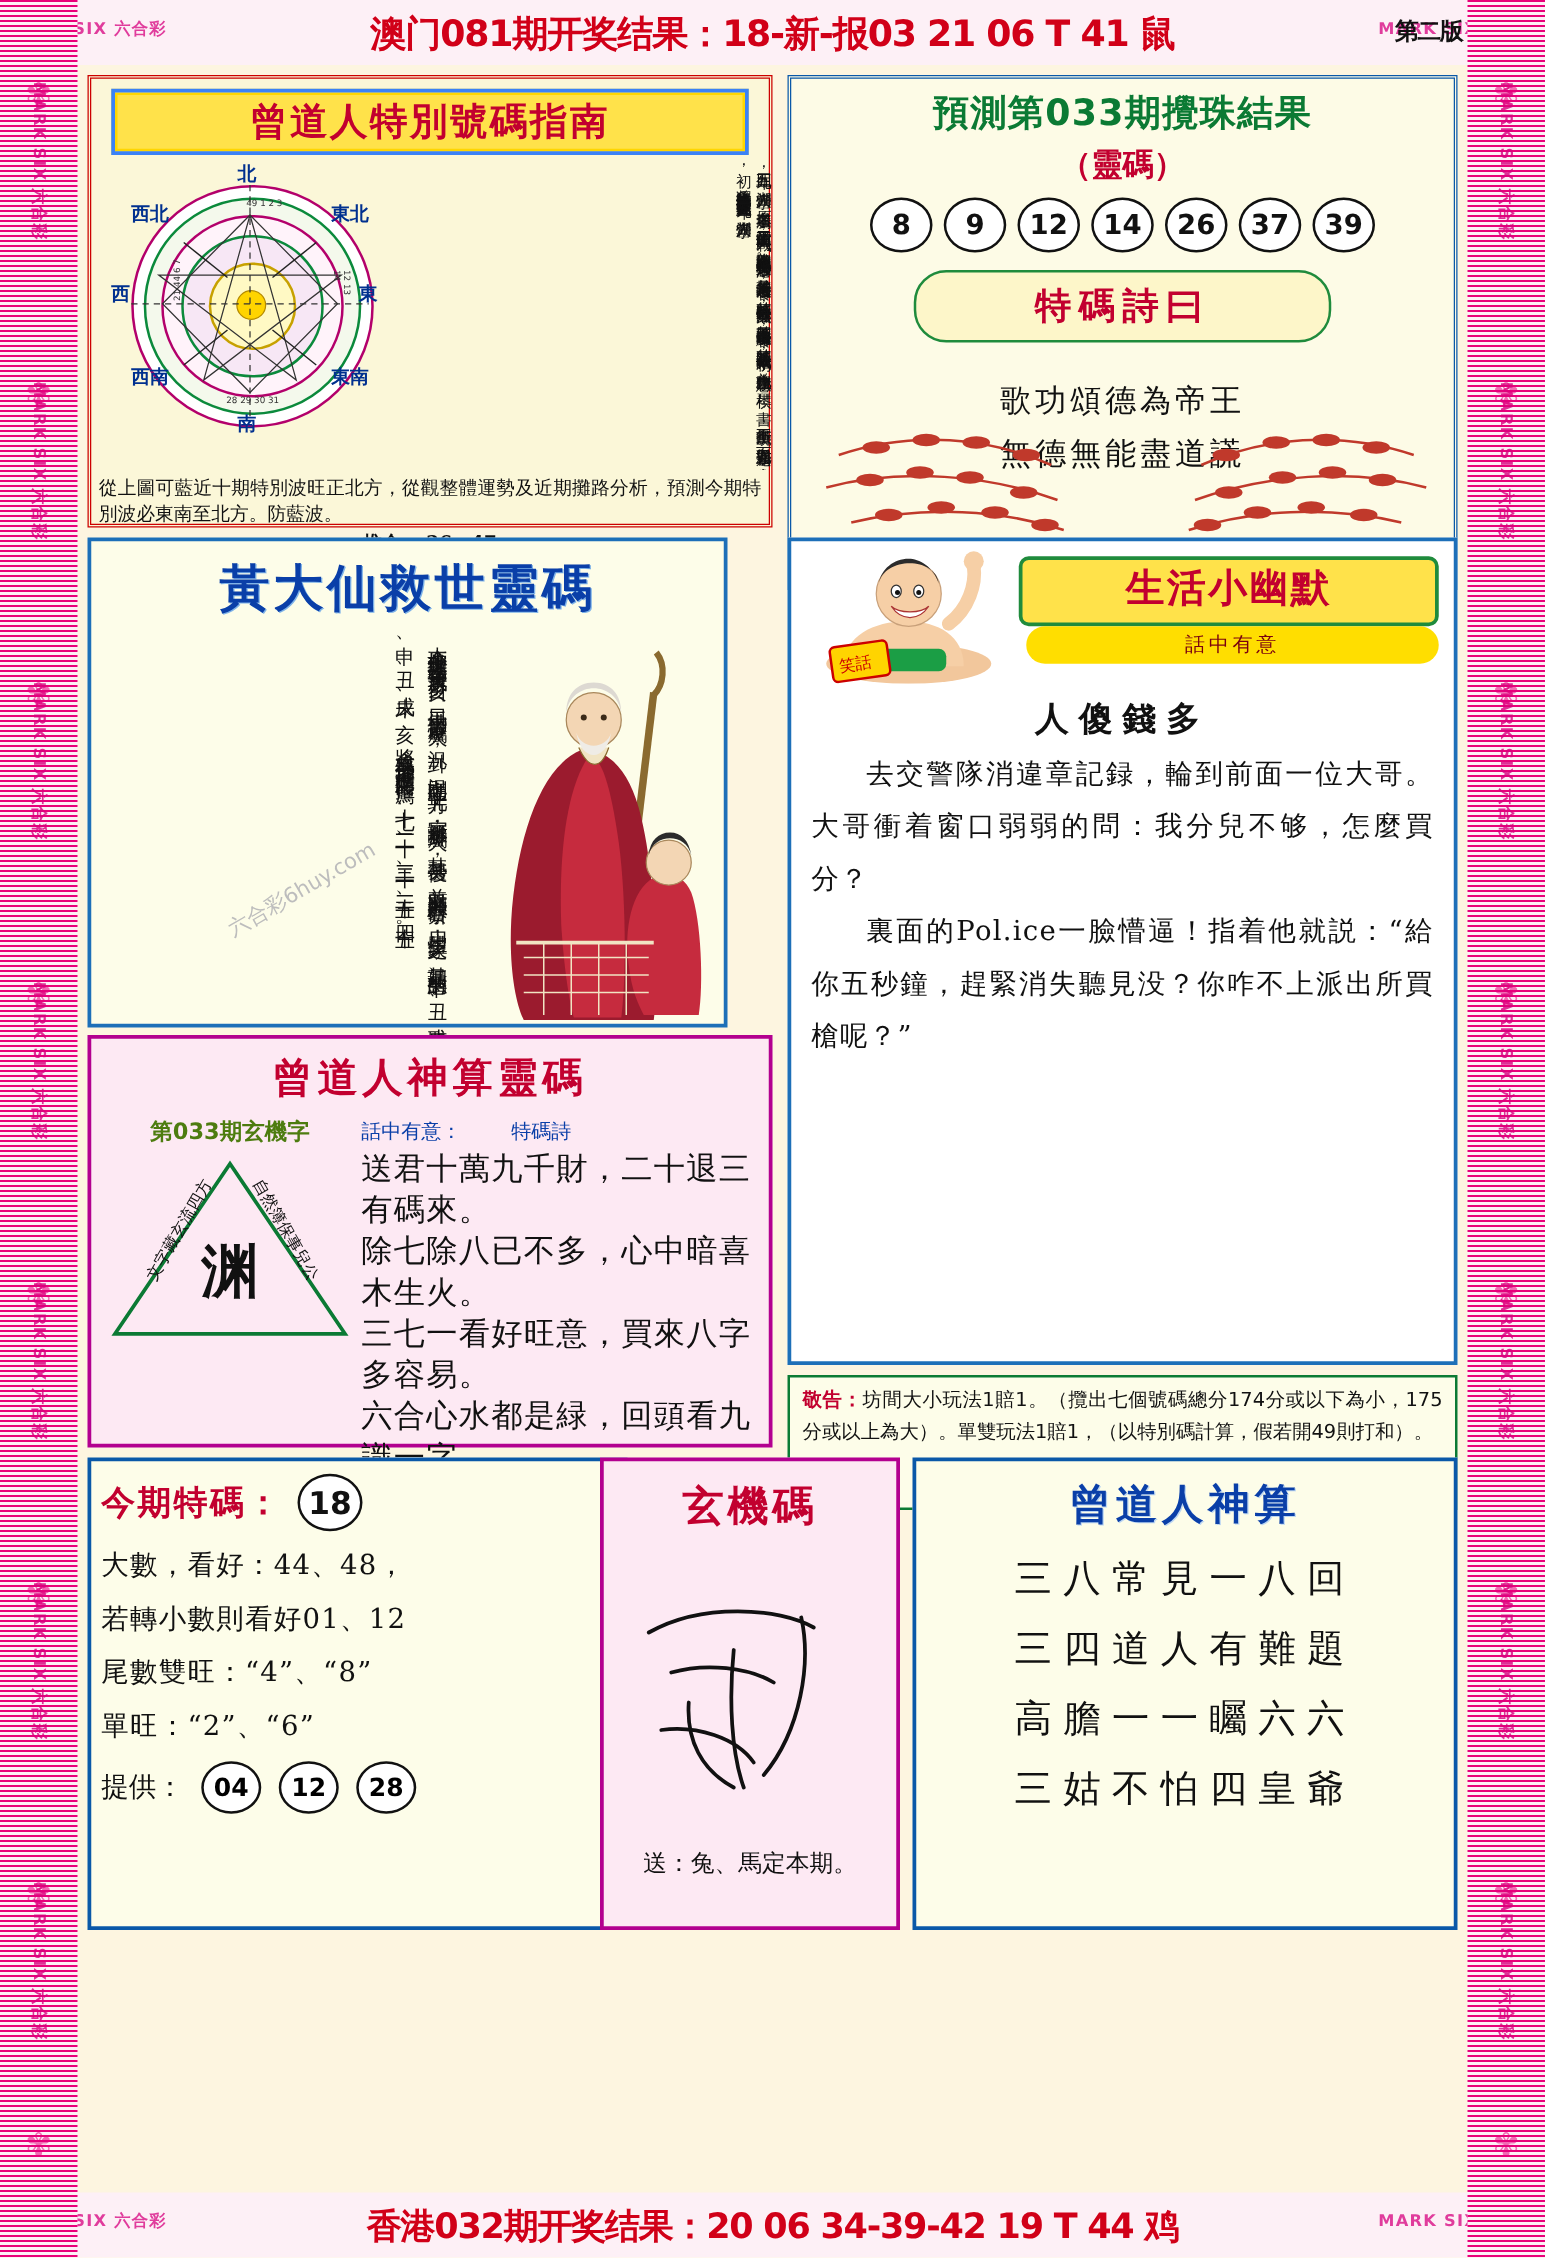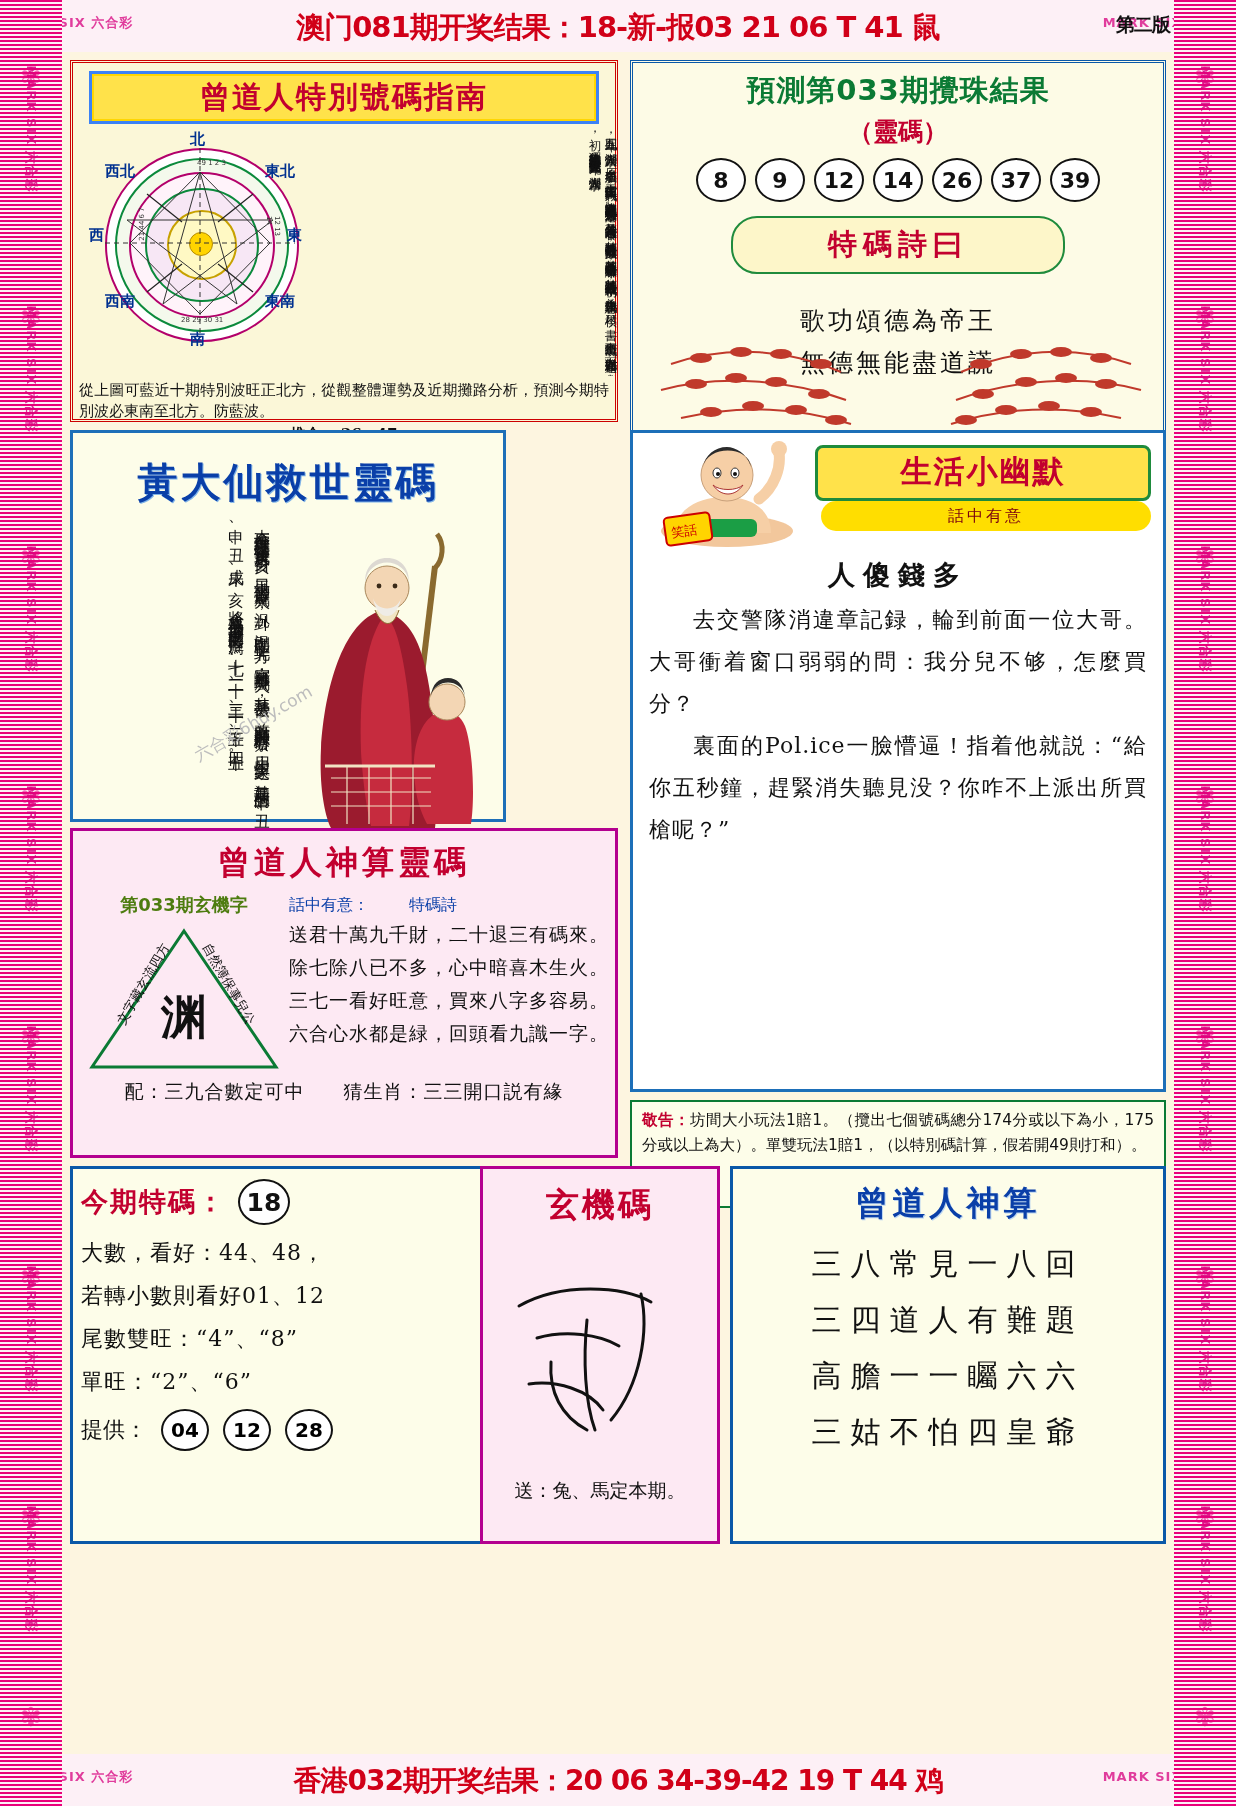--- a/index.html
+++ b/index.html
@@ -167,22 +167,22 @@
     pointer-events:none;
   }
   .poem-lines{
     margin-top:26px;text-align:center;color:#111;
     font-size:25px;line-height:42px;letter-spacing:3px;
     font-family:"DejaVu Serif","Liberation Serif",serif;
   }
 
   
   #box-wong{
-    left:8px;top:378px;width:436px;height:392px;
-    border:3px solid #1d6fb8;background:#fdfde9;padding:18px;
+    left:8px;top:378px;width:512px;height:392px;
+    border:3px solid #1d6fb8;background:#fdfde9;padding:6px;
   }
   #box-wong .w-title{
     text-align:center;font-size:40px;font-weight:bold;color:#0a3fa8;
     text-shadow:1px 1px 0 #7fb3e8;letter-spacing:3px;margin:4px 0 6px;
   }
   .w-body{position:relative;height:320px;}
   .w-text{
     position:absolute;right:210px;top:0;width:320px;height:318px;
     writing-mode:vertical-rl;text-orientation:upright;
     font-size:16px;line-height:26px;color:#111;letter-spacing:2px;
@@ -245,21 +245,21 @@
   .tri .glyph{
     position:absolute;left:0;right:0;top:64px;text-align:center;
     font-size:46px;font-weight:bold;color:#111;
     font-family:"DejaVu Serif","Liberation Serif",serif;
   }
   .tri .side{position:absolute;font-size:13px;color:#111;white-space:nowrap;}
   .tri .side.l{left:14px;top:52px;transform:rotate(-60deg);}
   .tri .side.r{right:10px;top:52px;transform:rotate(60deg);}
   .s-poem-head{display:flex;gap:40px;font-size:16px;color:#0a3fa8;margin:4px 0 2px;}
   .s-poem{
-    font-size:19px;line-height:33px;color:#111;letter-spacing:1px;
+    font-size:25px;line-height:33px;color:#111;letter-spacing:1px;
     font-family:"DejaVu Serif","Liberation Serif",serif;
   }
   .s-foot{
     margin-top:6px;text-align:center;font-size:19px;color:#111;letter-spacing:1px;
     font-family:"DejaVu Serif","Liberation Serif",serif;
   }
   .s-foot span{margin:0 16px;}
 
   
   #box-notice{

